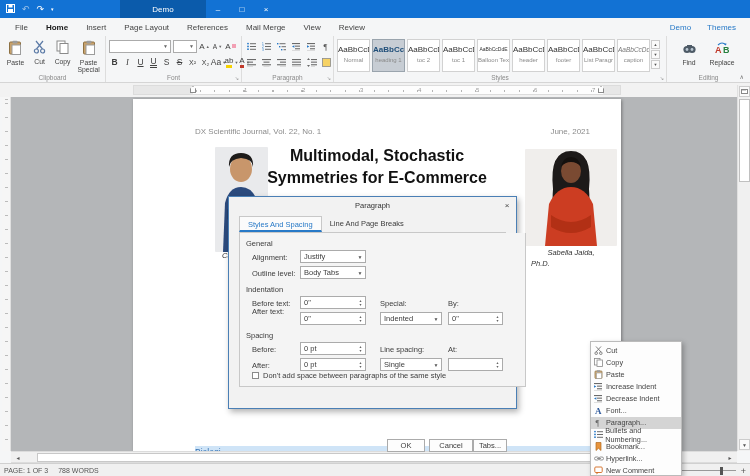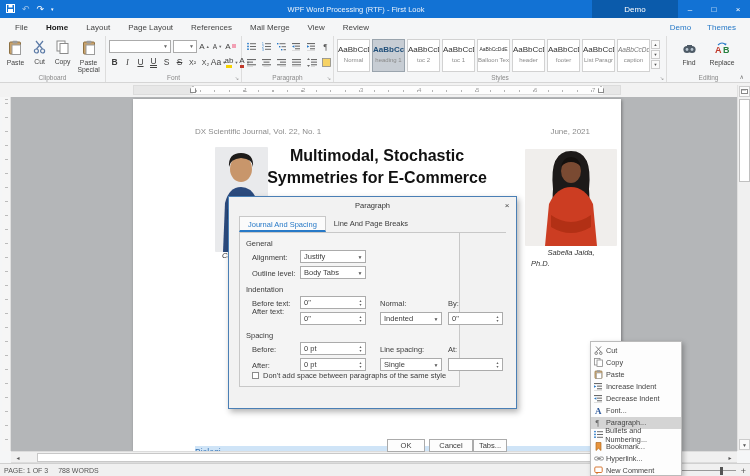--- a/index.html
+++ b/index.html
@@ -130,21 +130,21 @@
             font-size:7.5px; color:#3c3c3c; }
   .dlg-title { position:absolute; left:0; top:0; right:0; height:17px; display:flex;
                align-items:center; }
   .dlg-title .t { flex:1; text-align:center; color:#333; }
   .dlg-x { width:18px; text-align:center; font-size:8px; color:#444; }
   .dlg-tabs { position:absolute; left:10px; top:19px; right:10px; height:17px; display:flex;
               border-bottom:1px solid #c8c8c8; }
   .dlg-tab { padding:3px 8px 0 8px; }
   .dlg-tab.active { background:#fbfbfb; border:1px solid #c8c8c8; border-bottom:2px solid #2779c7;
                     color:#2779c7; }
-  .dlg-body { position:absolute; left:10px; top:36px; width:221px; height:154px;
+  .dlg-body { position:absolute; left:10px; top:36px; width:287px; height:154px;
               border:1px solid #c8c8c8; border-top:none; background:#f4f4f4; }
   .f-lab { position:absolute; white-space:nowrap; }
   .field { position:absolute; height:13px; background:#fff; border:1px solid #ababab;
            display:flex; align-items:center; }
   .field .val { flex:1; padding-left:3px; white-space:nowrap; overflow:hidden; }
   .field .dd { width:10px; text-align:center; font-size:5px; color:#555; }
   .field .spins { width:9px; display:flex; flex-direction:column; align-items:center;
                   justify-content:center; font-size:3.5px; color:#666; line-height:4px; }
   .chk { position:absolute; left:12px; top:138px; display:flex; align-items:center; gap:4px; }
   .chk .box { width:7px; height:7px; background:#fff; border:1px solid #8a8a8a; }
@@ -169,34 +169,33 @@
     <div class="qat">
       <span><svg width="9" height="9" viewBox="0 0 9 9">
             <rect x="0.5" y="0.5" width="8" height="8" fill="none" stroke="#fff"></rect>
             <rect x="2.5" y="0.5" width="4" height="3" fill="#fff"></rect>
             <rect x="2" y="5" width="5" height="3.5" fill="#fff"></rect>
           </svg></span>
       <span class="g dim">↶</span>
       <span class="g">↷</span>
       <span style="font-size:5px">▾</span>
     </div>
-    <div class="tb-title">WPF Word Processing (RTF) - First Look</div>
     <div class="tb-right">
       <div class="demo-btn">Demo</div>
       <span class="winbtn">–</span>
       <span class="winbtn">□</span>
       <span class="winbtn">×</span>
     </div>
   </div>
 
   <div class="menurow">
     <div class="mtabs" id="mtabs">
         <span class="mtab">File</span>
         <span class="mtab active">Home</span>
-        <span class="mtab">Layout</span>
+        <span class="mtab">Insert</span>
         <span class="mtab">Page Layout</span>
         <span class="mtab">References</span>
         <span class="mtab">Mail Merge</span>
         <span class="mtab">View</span>
         <span class="mtab">Review</span>
       </div>
     <div class="mlinks" id="mlinks">
         <span class="mlink">Demo</span>
         <span class="mlink">Themes</span>
       </div>
@@ -565,21 +564,21 @@
     </div>
   </div>
 
   <div class="dialog">
     <div class="dlg-title">
       <span style="width:18px"></span>
       <span class="t">Paragraph</span>
       <span class="dlg-x">×</span>
     </div>
     <div class="dlg-tabs">
-      <div class="dlg-tab active">Journal And Spacing</div>
+      <div class="dlg-tab active">Styles And Spacing</div>
       <div class="dlg-tab">Line And Page Breaks</div>
     </div>
     <div class="dlg-body">
       <span class="f-lab" style="left:6px; top:6px">General</span>
       <span class="f-lab" style="left:12px; top:20px">Alignment:</span>
       <div class="field" style="left:60px; top:17px; width:66px">
         <span class="val">Justify</span>
           <span class="dd">▼</span>
       </div>
       <span class="f-lab" style="left:12px; top:36px">Outline level:</span>
@@ -590,21 +589,21 @@
 
       <span class="f-lab" style="left:6px; top:52px">Indentation</span>
       <span class="f-lab" style="left:12px; top:66px">Before text:</span>
       <div class="field" style="left:60px; top:63px; width:66px">
         <span class="val">0"</span>
           <span class="spins">
             <span>▲</span>
             <span>▼</span>
           </span>
       </div>
-      <span class="f-lab" style="left:140px; top:66px">Normal:</span>
+      <span class="f-lab" style="left:140px; top:66px">Special:</span>
       <span class="f-lab" style="left:208px; top:66px">By:</span>
       <span class="f-lab" style="left:12px; top:74px">After text:</span>
       <div class="field" style="left:60px; top:79px; width:66px">
         <span class="val">0"</span>
           <span class="spins">
             <span>▲</span>
             <span>▼</span>
           </span>
       </div>
       <div class="field" style="left:140px; top:79px; width:62px">

